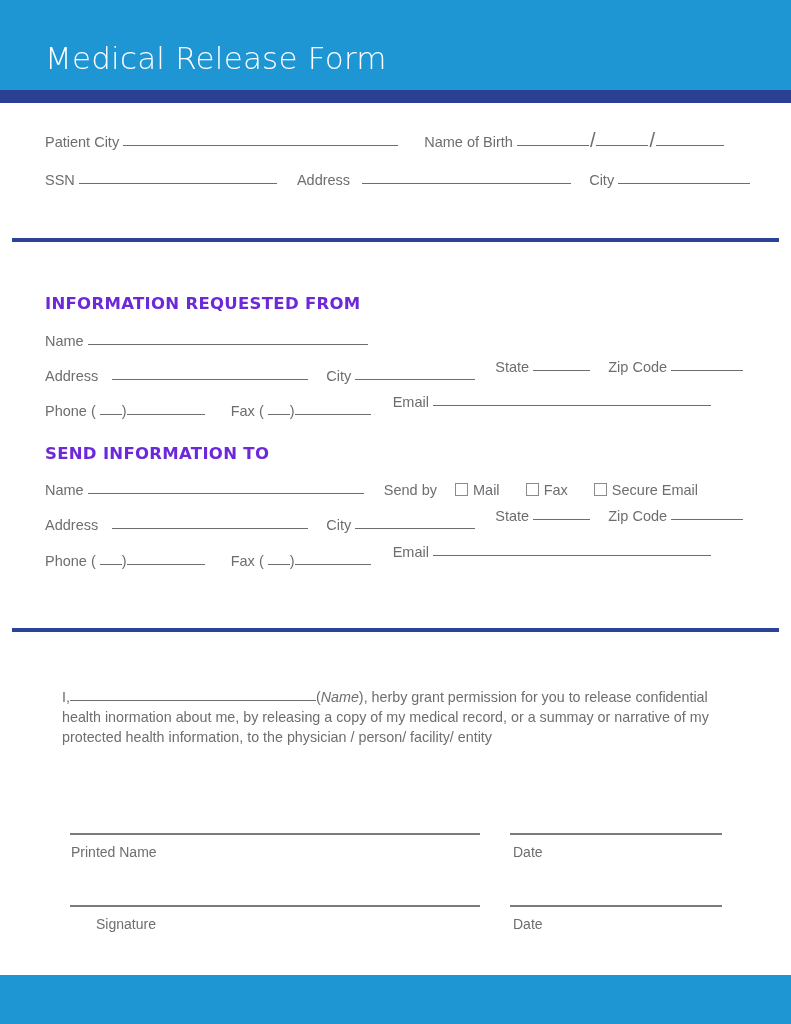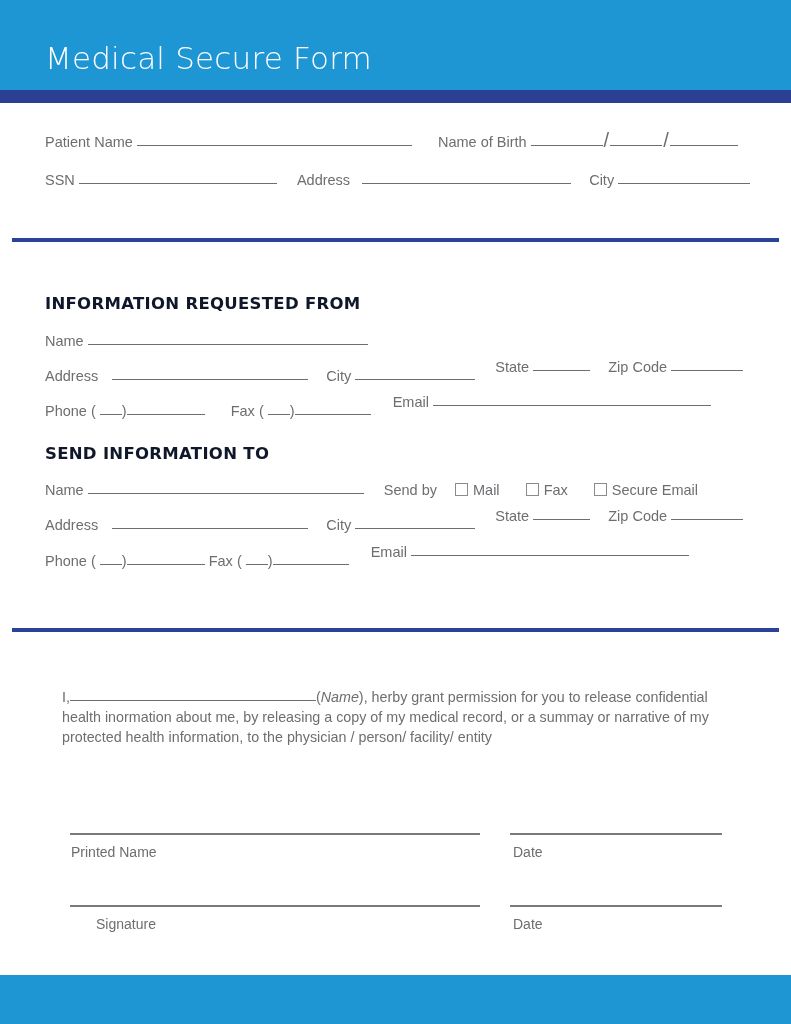--- a/index.html
+++ b/index.html
@@ -101,21 +101,21 @@
   .raised {
     position: relative;
     top: -9px;
   }
 
   
   .section-title {
     position: absolute;
     font-size: 16.5px;
     font-weight: bold;
-    color: #0f172a;
+    color: #6d28d9;
     letter-spacing: 0.3px;
     white-space: nowrap;
     font-family: "DejaVu Sans", sans-serif;
   }
 
   
   .cbox {
     display: inline-block;
     width: 11px;
     height: 11px;
@@ -161,26 +161,26 @@
     color: #6d6e71;
     white-space: nowrap;
   }
 </style>
 </head>
 <body>
 
 <div class="page">
 
   <div class="header-band"></div>
-  <div class="header-title">Medical Secure Form</div>
+  <div class="header-title">Medical Release Form</div>
   <div class="header-underbar"></div>
 
   <div class="row" style="left:45px; top:129px;">
     <span class="fld">
-      <span class="lbl">Patient Name</span>
+      <span class="lbl">Patient City</span>
       <span class="line" style="width:275px;"></span>
     </span>
     <span class="fld" style="margin-left:22px;">
       <span class="lbl">Name of Birth</span>
       <span class="line" style="width:72px;"></span><span class="slash">/</span><span class="line" style="width:52px;"></span><span class="slash">/</span><span class="line" style="width:68px;"></span>
     </span>
   </div>
 
   <div class="row" style="left:45px; top:172px;">
     <span class="fld">
@@ -277,21 +277,21 @@
       <span class="lbl">Zip Code</span>
       <span class="line" style="width:72px;"></span>
     </span>
   </div>
 
   <div class="row" style="left:45px; top:553px;">
     <span class="fld">
       <span class="lbl">Phone (</span>
       <span class="line" style="width:22px;"></span><span class="lbl">)</span><span class="line" style="width:78px;"></span>
     </span>
-    <span class="fld" style="">
+    <span class="fld" style="margin-left:22px;">
       <span class="lbl">Fax (</span>
       <span class="line" style="width:22px;"></span><span class="lbl">)</span><span class="line" style="width:76px;"></span>
     </span>
     <span class="fld raised" style="margin-left:18px;">
       <span class="lbl">Email</span>
       <span class="line" style="width:278px;"></span>
     </span>
   </div>
 
   <div class="divider divider-2"></div>

